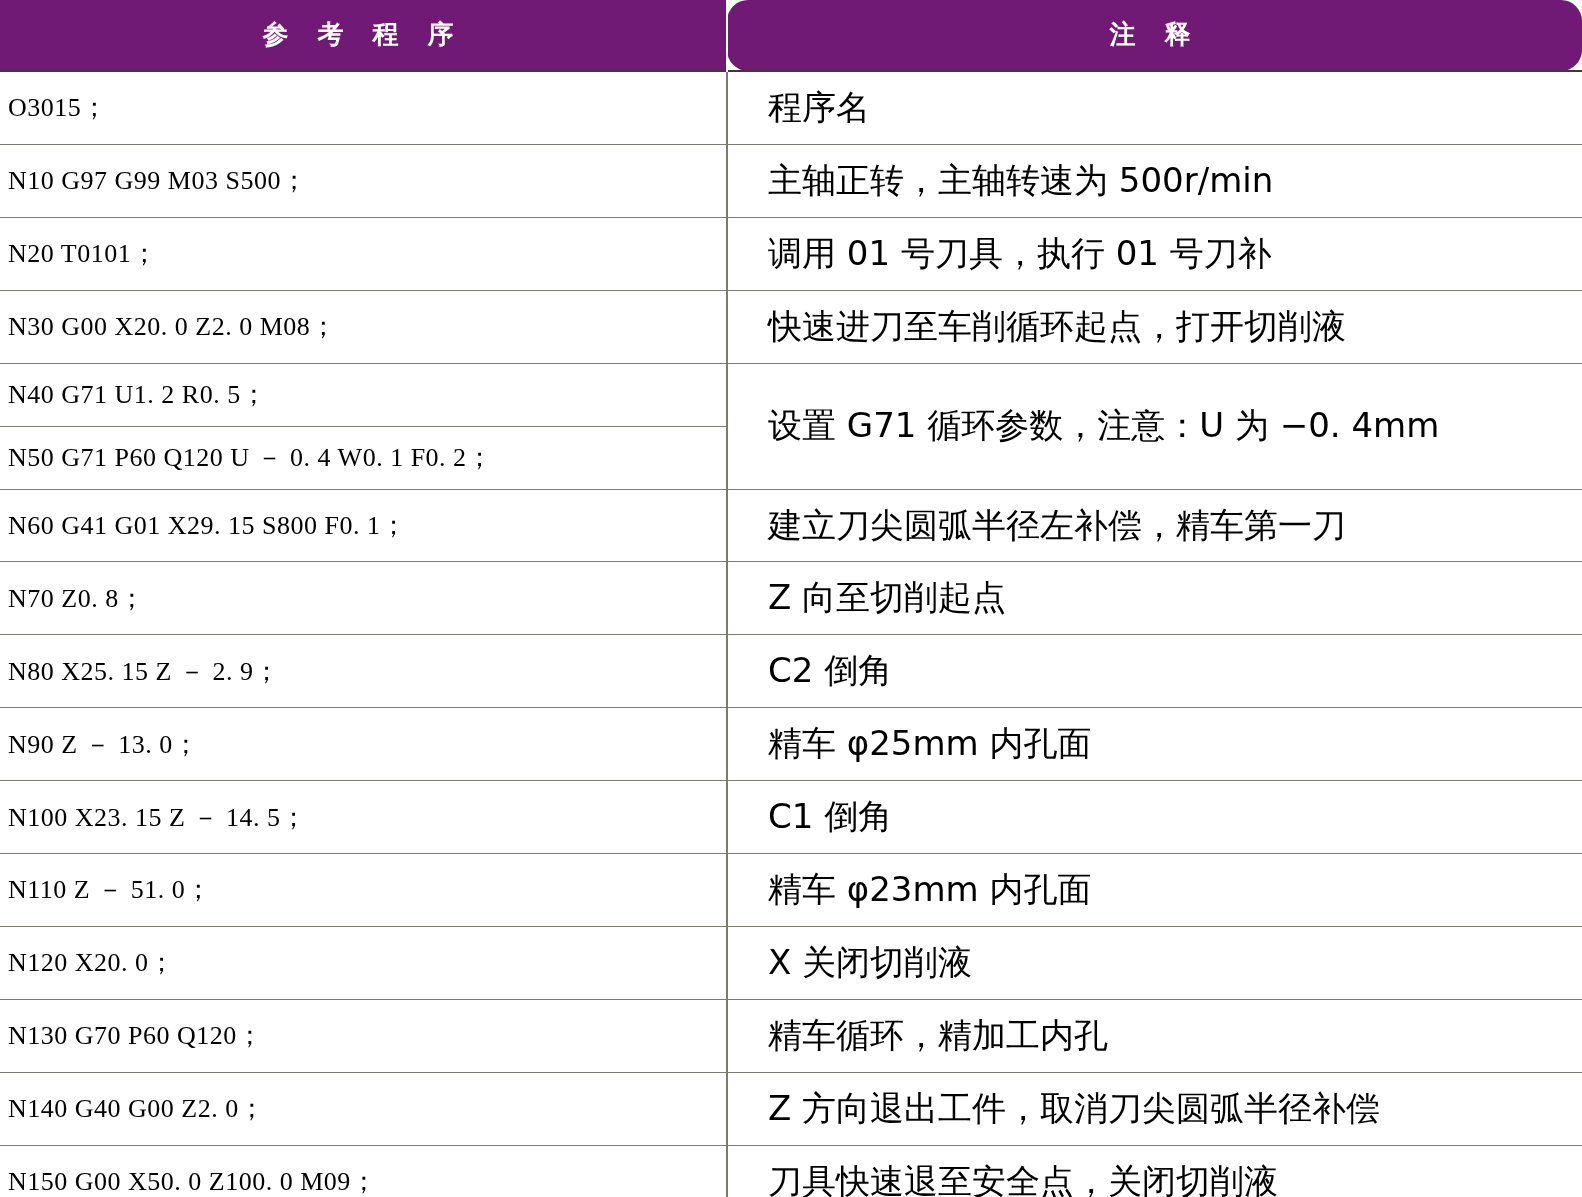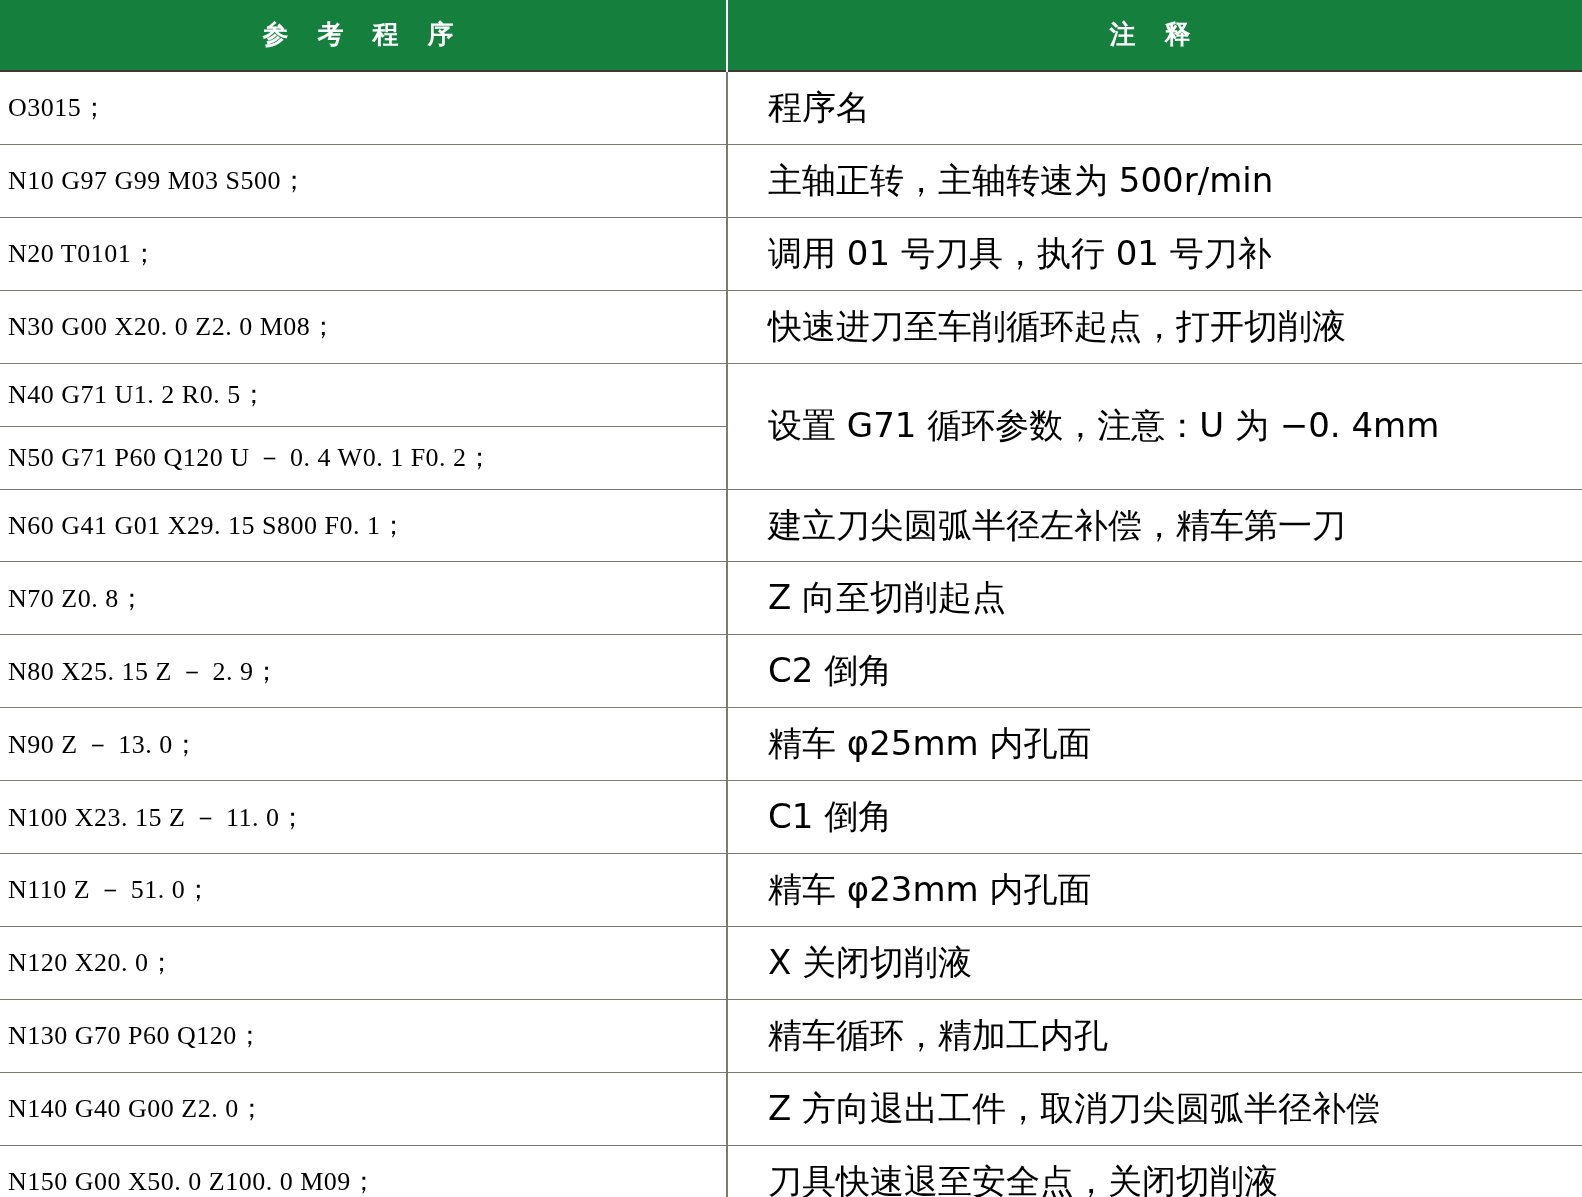--- a/index.html
+++ b/index.html
@@ -18,33 +18,34 @@
   }
   table.program-table {
     border-collapse: collapse;
     width: 1582px;
     table-layout: fixed;
   }
   table.program-table col.col-code { width: 727px; }
   table.program-table col.col-note { width: 855px; }
 
   thead th {
-    background: #15803d;
+    background: #701a75;
     color: #ffffff;
     font-family: "DejaVu Sans", sans-serif;
     font-weight: bold;
     font-size: 26px;
     letter-spacing: 10px;
     text-align: center;
     padding: 14px 0 16px 0;
     border: none;
     height: 40px;
   }
   thead th.th-note {
     border-left: 2px solid #ffffff;
+    border-radius: 21px;
   }
   tbody td {
     border-top: 1.5px solid #7d7a70;
     border-bottom: 1.5px solid #7d7a70;
     padding: 13px 0 13px 50px;
     font-size: 26px;
     line-height: 1.35;
     vertical-align: middle;
     height: 36px;
     background: #ffffff;
@@ -116,21 +117,21 @@
       </tr>
       <tr>
         <td class="code-cell">N80 X25. 15 Z － 2. 9；</td>
         <td class="note-cell">C2 倒角</td>
       </tr>
       <tr>
         <td class="code-cell">N90 Z － 13. 0；</td>
         <td class="note-cell">精车 φ25mm 内孔面</td>
       </tr>
       <tr>
-        <td class="code-cell">N100 X23. 15 Z － 11. 0；</td>
+        <td class="code-cell">N100 X23. 15 Z － 14. 5；</td>
         <td class="note-cell">C1 倒角</td>
       </tr>
       <tr>
         <td class="code-cell">N110 Z － 51. 0；</td>
         <td class="note-cell">精车 φ23mm 内孔面</td>
       </tr>
       <tr>
         <td class="code-cell">N120 X20. 0；</td>
         <td class="note-cell">X 关闭切削液</td>
       </tr>

